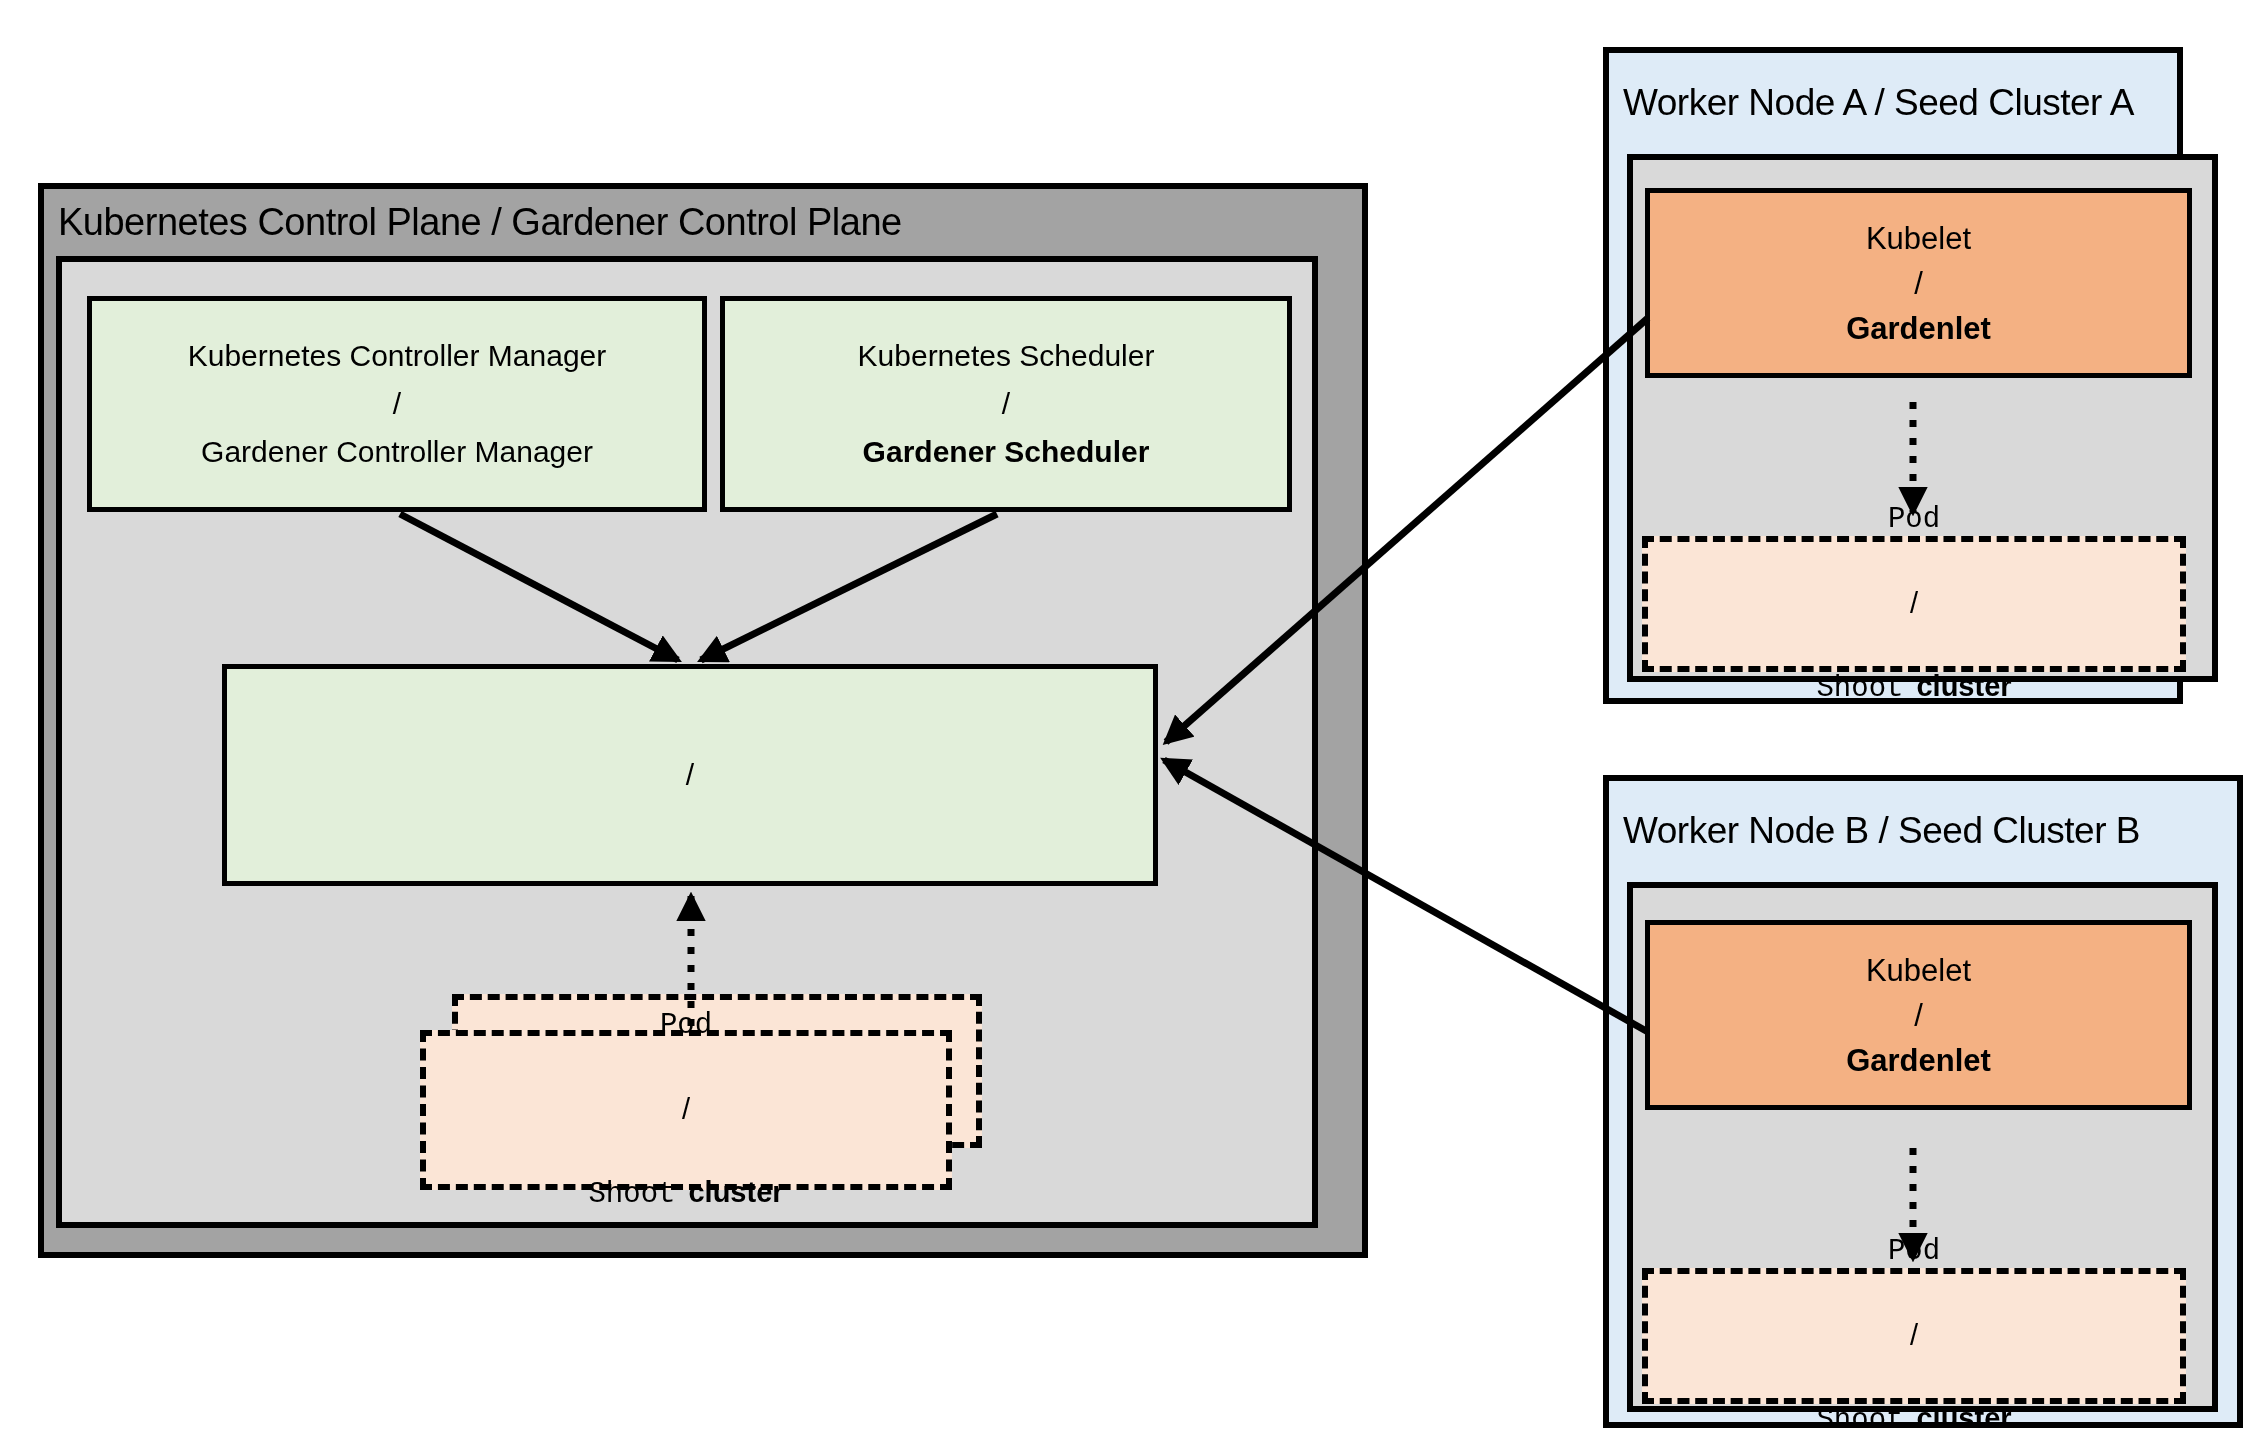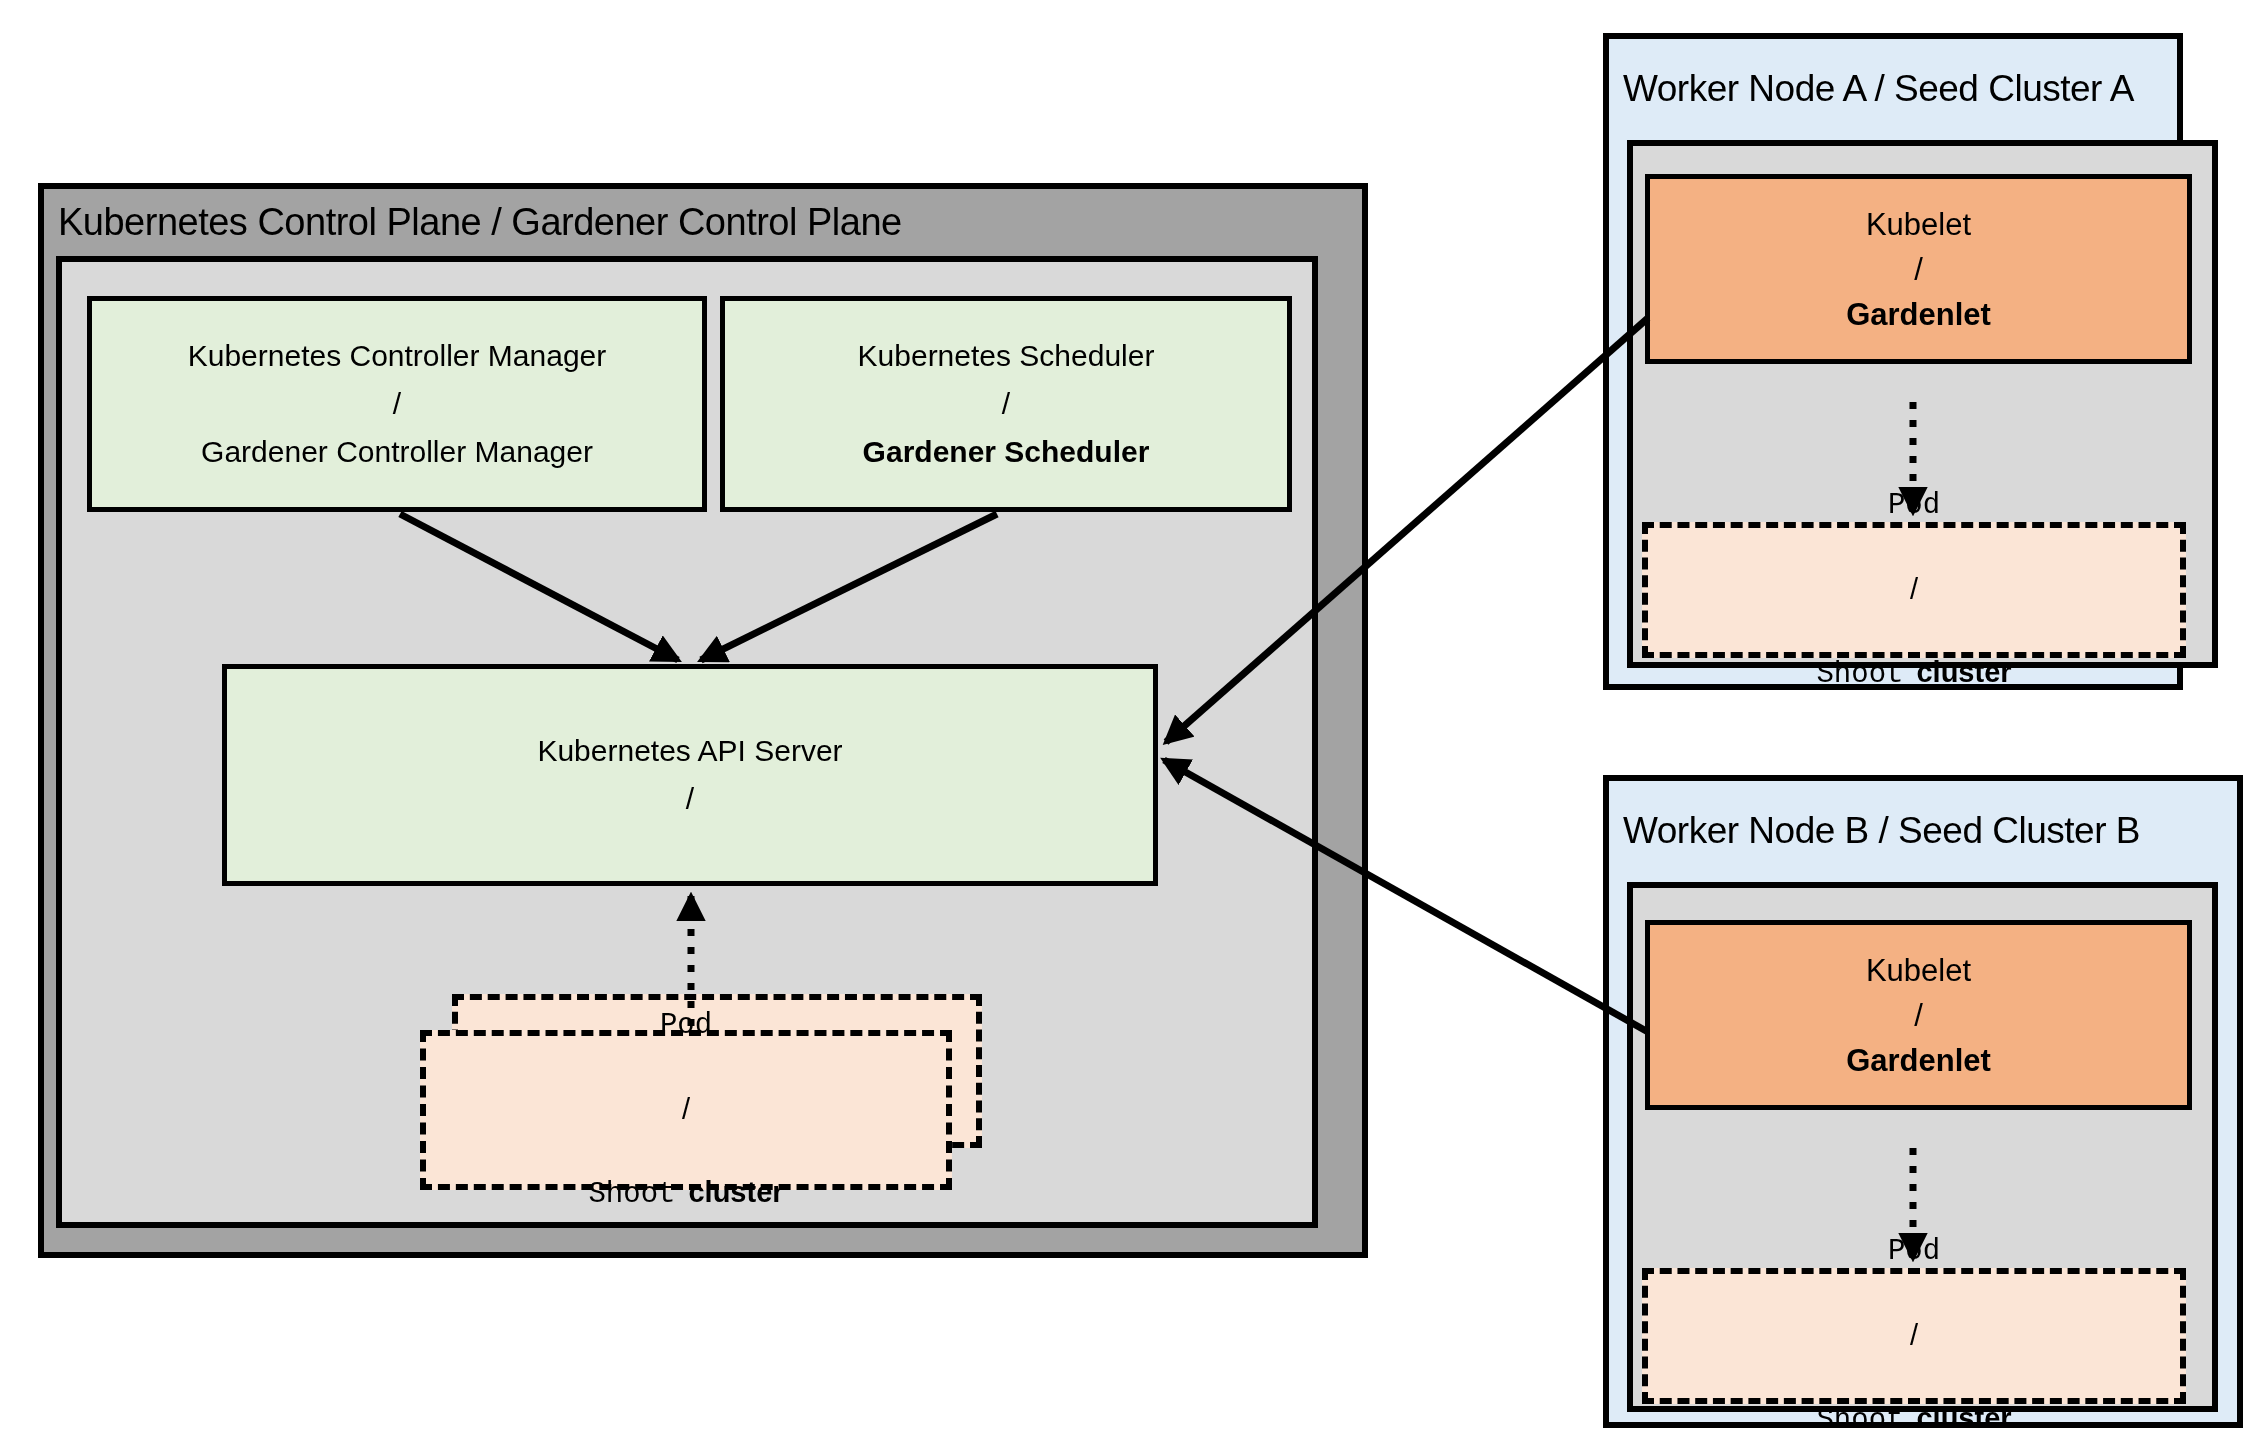--- a/index.html
+++ b/index.html
@@ -61,35 +61,34 @@
         <div class="ln">Gardener Controller Manager</div>
       </div>
 
       <div class="node green cm" style="left:658px;top:34px;width:572px;height:216px;">
         <div class="ln">Kubernetes Scheduler</div>
         <div class="ln">/</div>
         <div class="ln bold">Gardener Scheduler</div>
       </div>
 
       <div class="node green api" style="left:160px;top:402px;width:936px;height:222px;">
-        <div class="ln">Kubernetes API Server</div>
         <div class="ln">/</div>
       </div>
 
       <div class="node dashed pod" style="left:390px;top:732px;width:530px;height:154px;"></div>
 
       <div class="node dashed pod" style="left:358px;top:768px;width:532px;height:160px;">
         <div class="ln code">Pod</div>
         <div class="ln">/</div>
         <div class="ln"><span class="code">Shoot</span><span class="bold gap">cluster</span></div>
       </div>
     </div>
   </div>
 
-  <div class="panel blue" style="left:1603px;top:33px;width:580px;height:657px;padding-left:38px;">
+  <div class="panel blue" style="left:1603px;top:47px;width:580px;height:657px;padding-left:38px;">
     <div class="panel-title wk-title">Worker Node A / Seed Cluster A</div>
 
     <div class="panel grayfill" style="left:18px;top:101px;width:591px;height:528px;">
 
       <div class="node orange kub" style="left:12px;top:28px;width:547px;height:190px;">
         <div class="ln">Kubelet</div>
         <div class="ln">/</div>
         <div class="ln bold">Gardenlet</div>
       </div>
 

